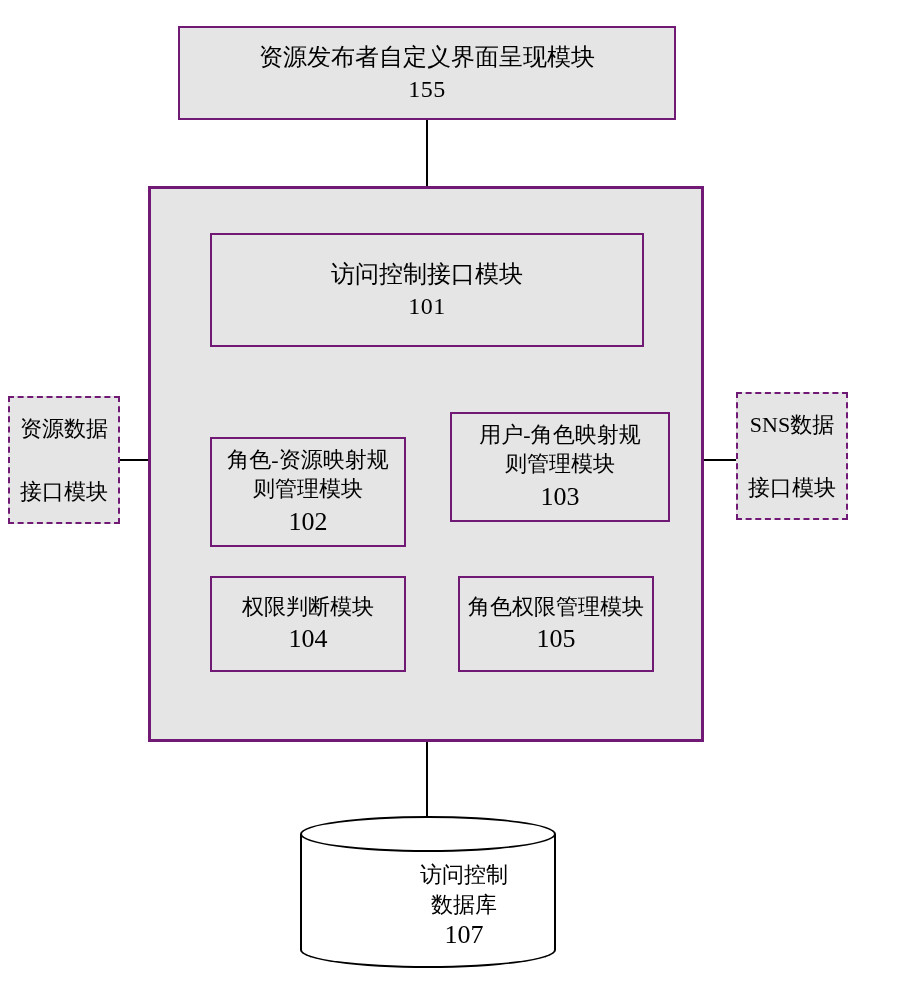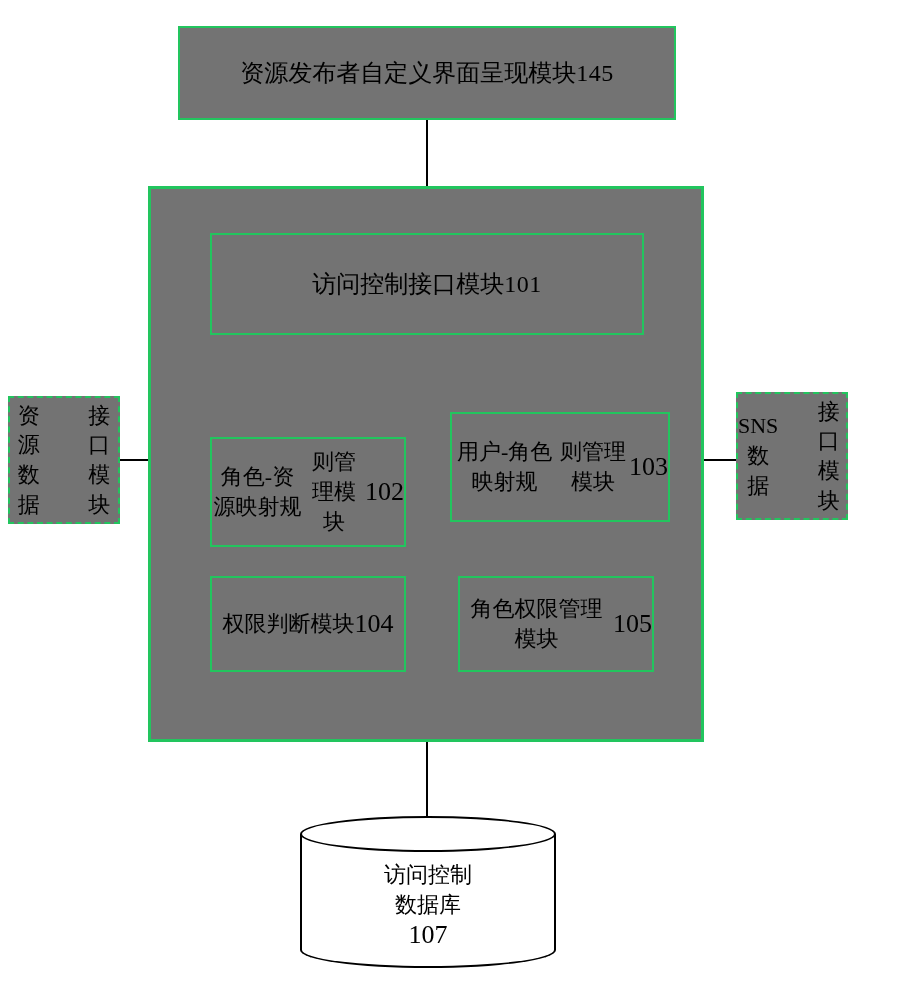--- a/index.html
+++ b/index.html
@@ -10,24 +10,24 @@
     color: #000;
   }
   .canvas {
     position: relative;
     width: 916px;
     height: 1000px;
     box-sizing: border-box;
   }
   .box {
     position: absolute;
-    border: 2px solid #22c55e;
-    background: #737373;
+    border: 2px solid #701a75;
+    background: #e5e5e5;
     display: flex;
-    flex-direction: row;
+    flex-direction: column;
     align-items: center;
     justify-content: center;
     text-align: center;
     box-sizing: border-box;
     line-height: 1.35;
   }
   .dashed {
     border-style: dashed;
     gap: 33px;
   }
@@ -58,21 +58,21 @@
     top: 186px;
     width: 556px;
     height: 556px;
     border-width: 3px;
   }
   
   .m101 {
     left: 210px;
     top: 233px;
     width: 434px;
-    height: 102px;
+    height: 114px;
   }
   
   .m102 {
     left: 210px;
     top: 412px;
     width: 196px;
     height: 110px;
     margin-top: 25px;
   }
   .m103 {
@@ -162,30 +162,31 @@
     box-sizing: border-box;
     z-index: 1;
   }
   .db-label {
     position: absolute;
     left: 0;
     top: 44px;
     width: 256px;
     text-align: center;
     z-index: 3;
+    padding-left: 36px;
   }
 </style>
 </head>
 <body>
 
 <div class="canvas">
 
   <div class="box top-box">
     <span class="ftitle">资源发布者自定义界面呈现模块</span>
-    <span class="fnum">145</span>
+    <span class="fnum">155</span>
   </div>
 
   <div class="vline" style="left:426px; top:120px; height:66px;"></div>
 
   <div class="box main-box"></div>
 
   <div class="box m101">
     <span class="ftitle">访问控制接口模块</span>
     <span class="fnum">101</span>
   </div>

